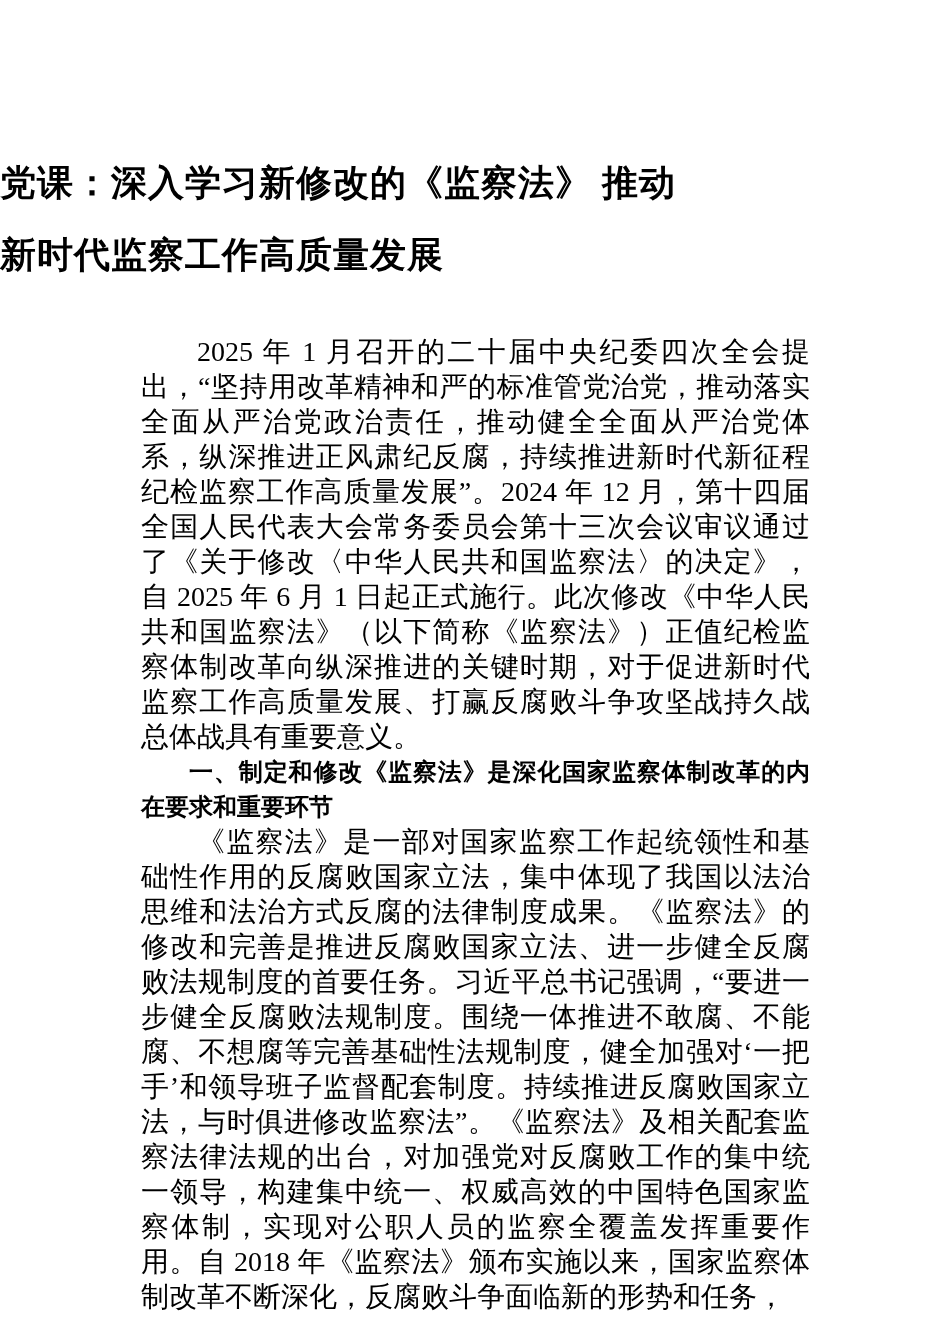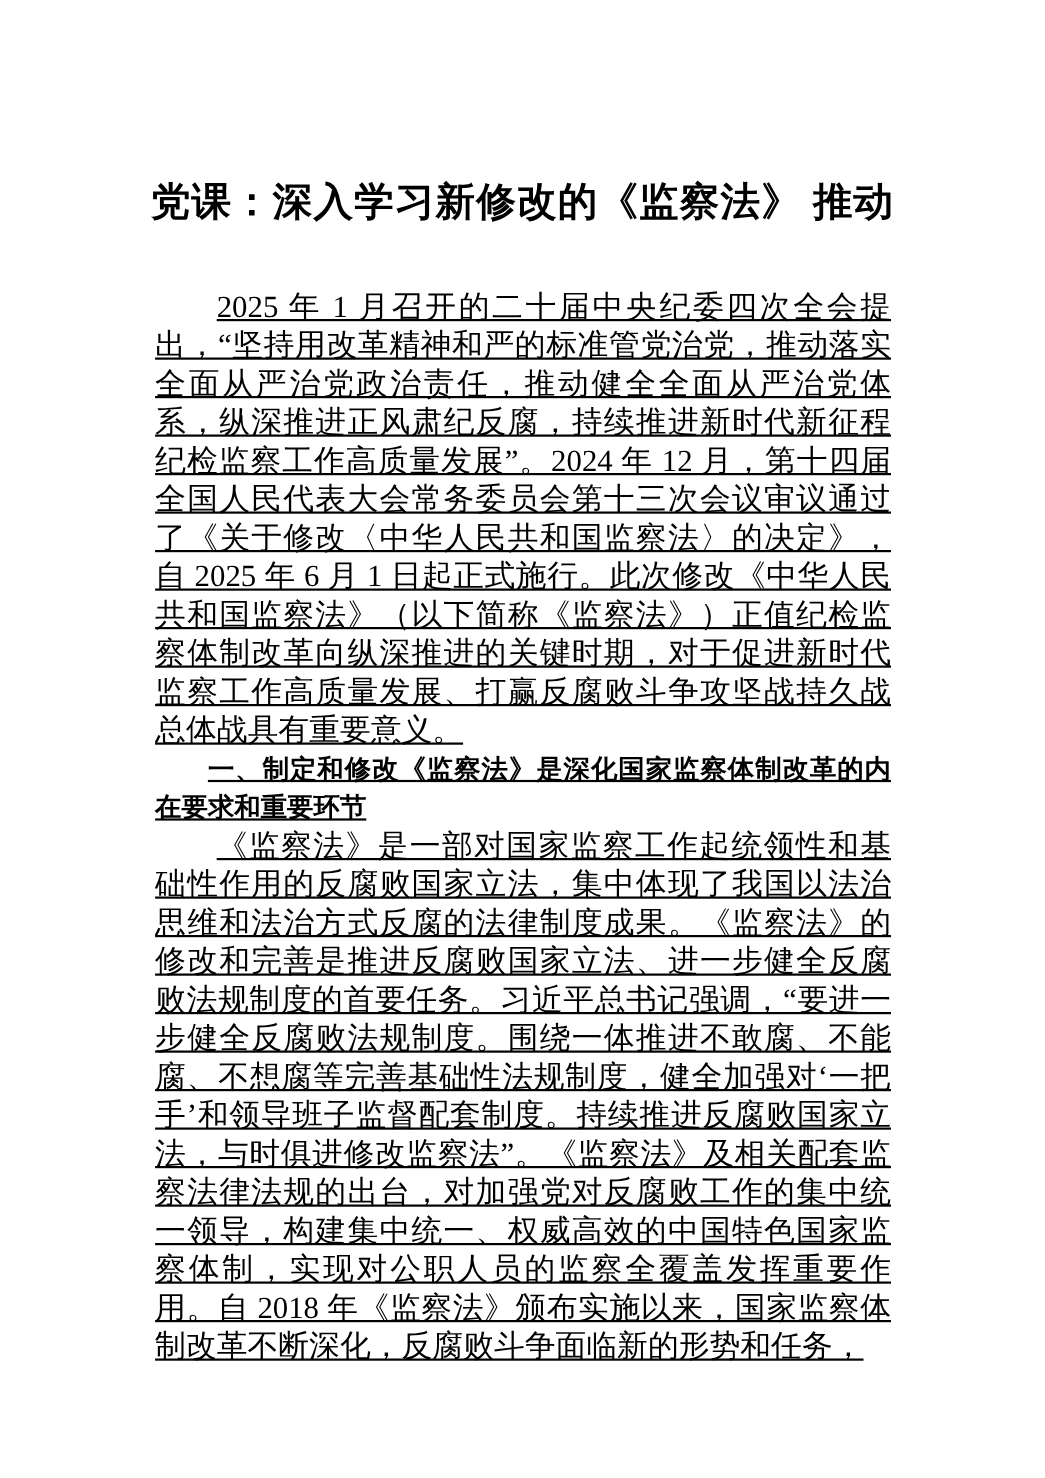--- a/index.html
+++ b/index.html
@@ -11,40 +11,38 @@
     position: relative;
     width: 950px;
     height: 1344px;
     background: #ffffff;
     color: #000000;
     overflow: hidden;
   }
   .doc-title {
     margin: 147px 0 0 0;
     padding: 0;
-    text-align: center;
     font-family: "Liberation Serif", "DejaVu Serif", serif;
     font-weight: bold;
     font-size: 36px;
     line-height: 72px;
     letter-spacing: 1px;
   }
   .doc-title .title-line {
     display: block;
     white-space: nowrap;
   }
   .doc-body {
     margin: 43px 0 0 141px;
     width: 669px;
     font-family: "Liberation Serif", "DejaVu Serif", serif;
     font-size: 28px;
     line-height: 35px;
     text-align: justify;
     text-justify: inter-ideograph;
-    text-decoration: underline;
   }
   .para {
     margin: 0;
     padding: 0;
     text-indent: 2em;
   }
   .section-heading {
     margin: 0;
     padding: 0;
     text-indent: 2em;
@@ -56,20 +54,21 @@
     text-justify: inter-ideograph;
   }
 </style>
 </head>
 <body>
 
 <div class="page">
 
   <h1 class="doc-title">
     <span class="title-line">党课：深入学习新修改的《监察法》 推动</span>
+    <span class="title-line">新时代监察工作高质量发展</span>
   </h1>
 
   <div class="doc-body">
     <p class="para">2025 年 1 月召开的二十届中央纪委四次全会提出，“坚持用改革精神和严的标准管党治党，推动落实全面从严治党政治责任，推动健全全面从严治党体系，纵深推进正风肃纪反腐，持续推进新时代新征程纪检监察工作高质量发展”。2024 年 12 月，第十四届全国人民代表大会常务委员会第十三次会议审议通过了《关于修改〈中华人民共和国监察法〉的决定》，自 2025 年 6 月 1 日起正式施行。此次修改《中华人民共和国监察法》（以下简称《监察法》）正值纪检监察体制改革向纵深推进的关键时期，对于促进新时代监察工作高质量发展、打赢反腐败斗争攻坚战持久战总体战具有重要意义。</p>
     <h2 class="section-heading">一、制定和修改《监察法》是深化国家监察体制改革的内在要求和重要环节</h2>
     <p class="para">《监察法》是一部对国家监察工作起统领性和基础性作用的反腐败国家立法，集中体现了我国以法治思维和法治方式反腐的法律制度成果。《监察法》的修改和完善是推进反腐败国家立法、进一步健全反腐败法规制度的首要任务。习近平总书记强调，“要进一步健全反腐败法规制度。围绕一体推进不敢腐、不能腐、不想腐等完善基础性法规制度，健全加强对‘一把手’和领导班子监督配套制度。持续推进反腐败国家立法，与时俱进修改监察法”。《监察法》及相关配套监察法律法规的出台，对加强党对反腐败工作的集中统一领导，构建集中统一、权威高效的中国特色国家监察体制，实现对公职人员的监察全覆盖发挥重要作用。自 2018 年《监察法》颁布实施以来，国家监察体制改革不断深化，反腐败斗争面临新的形势和任务，</p>
   </div>
 
 </div>
 

